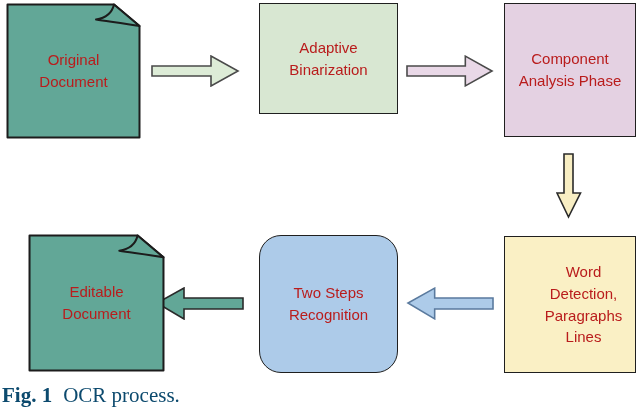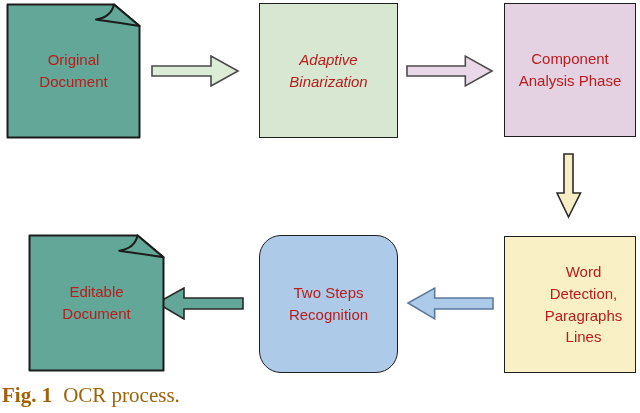--- a/index.html
+++ b/index.html
@@ -32,21 +32,21 @@
   .arrow.outline-gray polygon  { stroke: #4a4a4a; }
   .arrow.outline-dark polygon  { stroke: #2a2a2a; }
   .arrow.outline-blue polygon  { stroke: #5a7a9e; }
   .doc-shape path { stroke: #1c1c1c; stroke-width: 2; stroke-linejoin: round; }
   .caption {
     position: absolute;
     left: 2px;
     top: 383px;
     font-family: "Liberation Serif", serif;
     font-size: 21px;
-    color: #a16207;
+    color: #0c4a6e;
     white-space: nowrap;
   }
   .caption .cap-label { font-weight: bold; }
   .caption .cap-text { margin-left: 11px; }
 </style>
 </head>
 <body>
 
 <div class="stage">
 
@@ -57,21 +57,21 @@
     </svg>
     <div class="label">Original Document</div>
   </div>
 
   <div class="arrow outline-gray" style="left:151px; top:55px; width:89px; height:32px;">
     <svg viewBox="0 0 89 32">
       <polygon points="1,11 60,11 60,1 87,16 60,31 60,21 1,21" fill="#ddecd7"></polygon>
     </svg>
   </div>
 
-  <div class="node box" style="left: 259px; top: 3px; width: 139px; height: 135px; background: rgb(216, 231, 210); font-style: italic;">
+  <div class="node box" style="left: 259px; top: 3px; width: 139px; height: 111px; background: rgb(216, 231, 210);">
     <div class="label">Adaptive Binarization</div>
   </div>
 
   <div class="arrow outline-gray" style="left:406px; top:55px; width:88px; height:32px;">
     <svg viewBox="0 0 89 32">
       <polygon points="1,11 60,11 60,1 87,16 60,31 60,21 1,21" fill="#e9d8e7"></polygon>
     </svg>
   </div>
 
   <div class="node box" style="left: 504px; top: 3px; width: 132px; height: 134px; background: rgb(228, 209, 226);">

